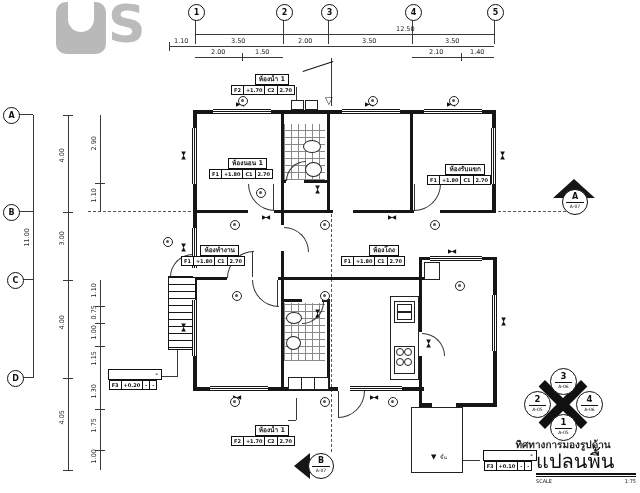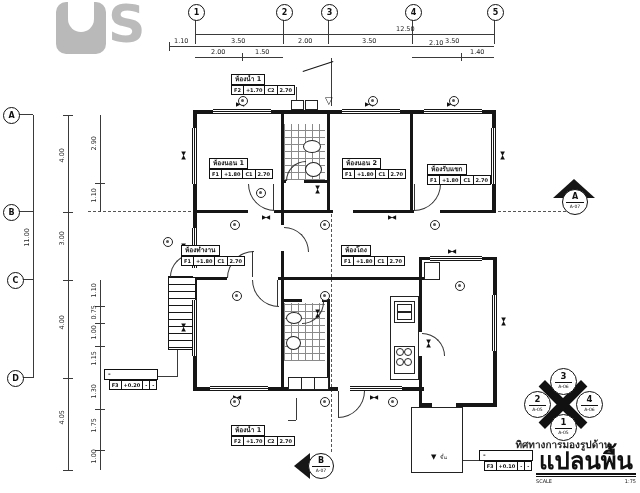--- a/index.html
+++ b/index.html
@@ -40,21 +40,21 @@
   
   .stair{position:absolute;border:1px solid #161616;z-index:2;
          background:repeating-linear-gradient(180deg,#161616 0 1px,#fff 1px 7px)}
   
   .bt{position:absolute;font-size:6px;letter-spacing:-1px;color:#111;z-index:4;line-height:6px}
   .bt::before{content:"▶◀"}
   .btv{transform:rotate(90deg)}
   .ct{position:absolute;width:8px;height:8px;border:1px solid #222;border-radius:50%;background:#fff;z-index:4}
   .ct::after{content:"";position:absolute;left:2px;top:2px;width:3px;height:3px;background:#555;border-radius:50%}
   
-  .rt{position:absolute;z-index:6;width:58px;text-align:left}
+  .rt{position:absolute;z-index:6;width:58px;text-align:right}
   .rt .nm{display:inline-block;border:1px solid #111;background:#fff;font-weight:bold;font-size:6.5px;
           line-height:9px;padding:0 3px;white-space:nowrap}
   .rt .cl{display:flex;border:1px solid #111;background:#fff;width:max-content;margin:0 auto}
   .rt .cl span{font-size:5px;line-height:8px;padding:0 2px;border-left:1px solid #111;white-space:nowrap;font-weight:bold}
   .rt .cl span:first-child{border-left:none}
   
   .triup{position:absolute;width:0;height:0;border-left:21px solid transparent;border-right:21px solid transparent;
          border-bottom:19px solid #161616;z-index:4}
   .trileft{position:absolute;width:0;height:0;border-top:13px solid transparent;border-bottom:13px solid transparent;
          border-right:16px solid #161616;z-index:4}
@@ -63,21 +63,21 @@
   .mcirc .n{display:block;font-weight:bold;font-size:8px;line-height:11px;border-bottom:1px solid #111;margin:1px 3px 0}
   .mcirc .s{display:block;font-size:4.5px;line-height:8px}
   
   .xarm{position:absolute;left:533px;top:400px;width:60px;height:9px;background:#111;z-index:2}
   .cc{position:absolute;width:25px;height:25px;border:1.4px solid #111;border-radius:50%;background:#fff;
       text-align:center;z-index:3}
   .cc .n{display:block;font-weight:bold;font-size:8.5px;line-height:12px;border-bottom:1px solid #111;margin:1px 4px 0}
   .cc .s{display:block;font-size:4.5px;line-height:8px}
   
   #titleblock{position:absolute;left:536px;top:449px;width:100px;z-index:6}
-  #titleblock .t{font-weight:bold;font-size:24px;text-align:center;border-bottom:2px solid #111;line-height:24px}
+  #titleblock .t{font-weight:normal;font-size:20px;text-align:left;border-bottom:2px solid #111;line-height:24px}
   #titleblock .r{display:flex;justify-content:space-between;font-size:5px;border-top:1px solid #111;margin-top:1px;padding-top:1px}
   
   #wm{position:absolute;left:0;top:0;width:360px;height:64px;z-index:7;opacity:.9;pointer-events:none}
   #wm .mark{position:absolute;left:56px;top:2px;width:50px;height:52px;background:#b2b2b2;border-radius:10px}
   #wm .mark .notch{position:absolute;left:12px;top:0;width:26px;height:30px;background:#fff;border-radius:0 0 13px 13px}
   #wm .s{position:absolute;left:108px;top:-6px;font-size:52px;font-weight:bold;color:#b4b4b4}
   #wm .rest{position:absolute;left:148px;top:10px;font-size:27px;color:#bdbdbd;letter-spacing:1px}
   #wm .th{position:absolute;left:150px;top:42px;font-size:11px;color:#2e7cb8;background:rgba(255,255,255,.55);padding:0 2px}
   .flag{position:absolute;width:32px;height:1px;background:#161616;transform:rotate(-18deg);z-index:2}
   .tric{position:absolute;font-size:10px;line-height:10px;color:#111;z-index:4}
@@ -112,21 +112,21 @@
   <div class="dl" style="left:169px;top:46px;width:325px;height:1px"></div>
   <div class="lbl" style="left:174px;top:38px">1.10</div>
   <div class="lbl" style="left:231px;top:38px">3.50</div>
   <div class="lbl" style="left:298px;top:38px">2.00</div>
   <div class="lbl" style="left:362px;top:38px">3.50</div>
   <div class="lbl" style="left:445px;top:38px">3.50</div>
   <div class="dl" style="left:195px;top:57px;width:88px;height:1px"></div>
   <div class="dl" style="left:412px;top:57px;width:82px;height:1px"></div>
   <div class="lbl" style="left:211px;top:49px">2.00</div>
   <div class="lbl" style="left:255px;top:49px">1.50</div>
-  <div class="lbl" style="left:429px;top:40px">2.10</div>
+  <div class="lbl" style="left:429px;top:49px">2.10</div>
   <div class="lbl" style="left:470px;top:49px">1.40</div>
   <div class="dl" style="left:169px;top:42px;width:1px;height:9px"></div>
   <div class="dl" style="left:242px;top:53px;width:1px;height:8px"></div>
   <div class="dl" style="left:461px;top:53px;width:1px;height:8px"></div>
 
   <div class="dl" style="left:33px;top:115px;width:1px;height:263px"></div>
   <div class="vlb" style="left:23px;top:228px">11.00</div>
   <div class="dl" style="left:68px;top:115px;width:1px;height:355px"></div>
   <div class="vlb" style="left:58px;top:148px">4.00</div>
   <div class="vlb" style="left:58px;top:231px">3.00</div>
@@ -296,29 +296,20 @@
   <div class="rt" style="left:209px;top:150px">
     <span class="nm">ห้องนอน 1</span>
     <span class="cl">
         <span>F1</span>
         <span>+1.80</span>
         <span>C1</span>
         <span>2.70</span>
       </span>
   </div>
 
-  <div class="rt" style="left:342px;top:150px">
-    <span class="nm">ห้องนอน 2</span>
-    <span class="cl">
-        <span>F1</span>
-        <span>+1.80</span>
-        <span>C1</span>
-        <span>2.70</span>
-      </span>
-  </div>
 
   <div class="rt" style="left:427px;top:156px">
     <span class="nm">ห้องรับแขก</span>
     <span class="cl">
         <span>F1</span>
         <span>+1.80</span>
         <span>C1</span>
         <span>2.70</span>
       </span>
   </div>

